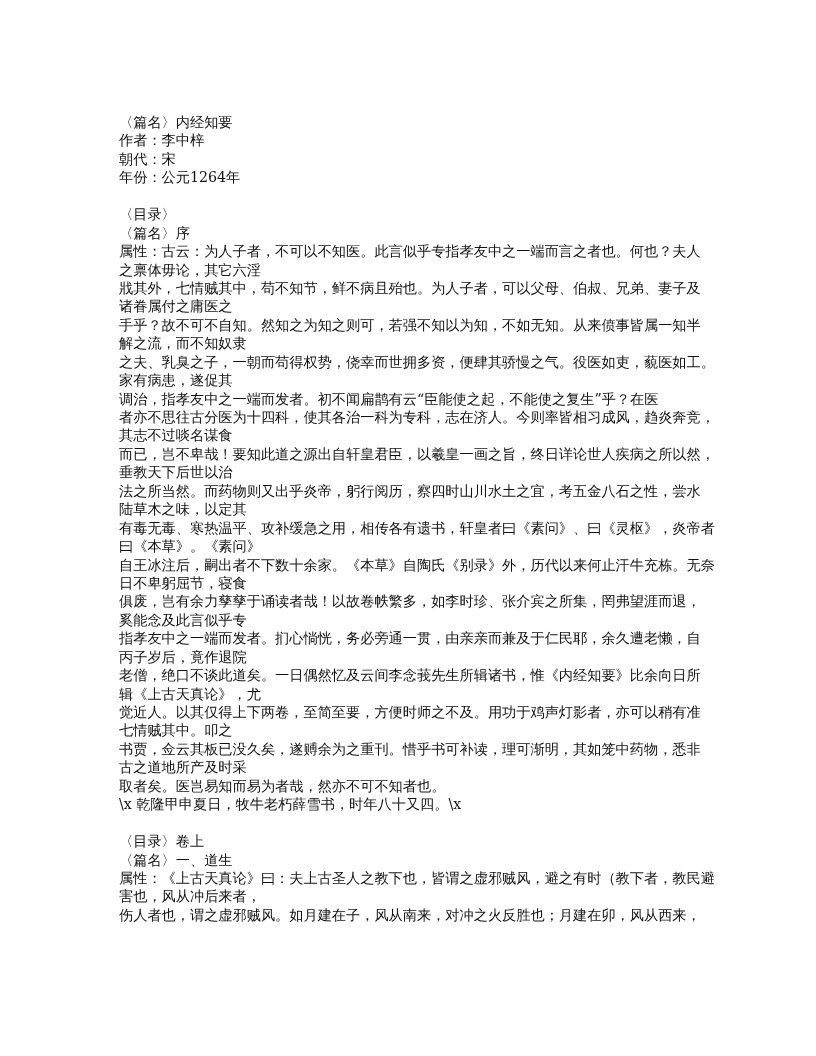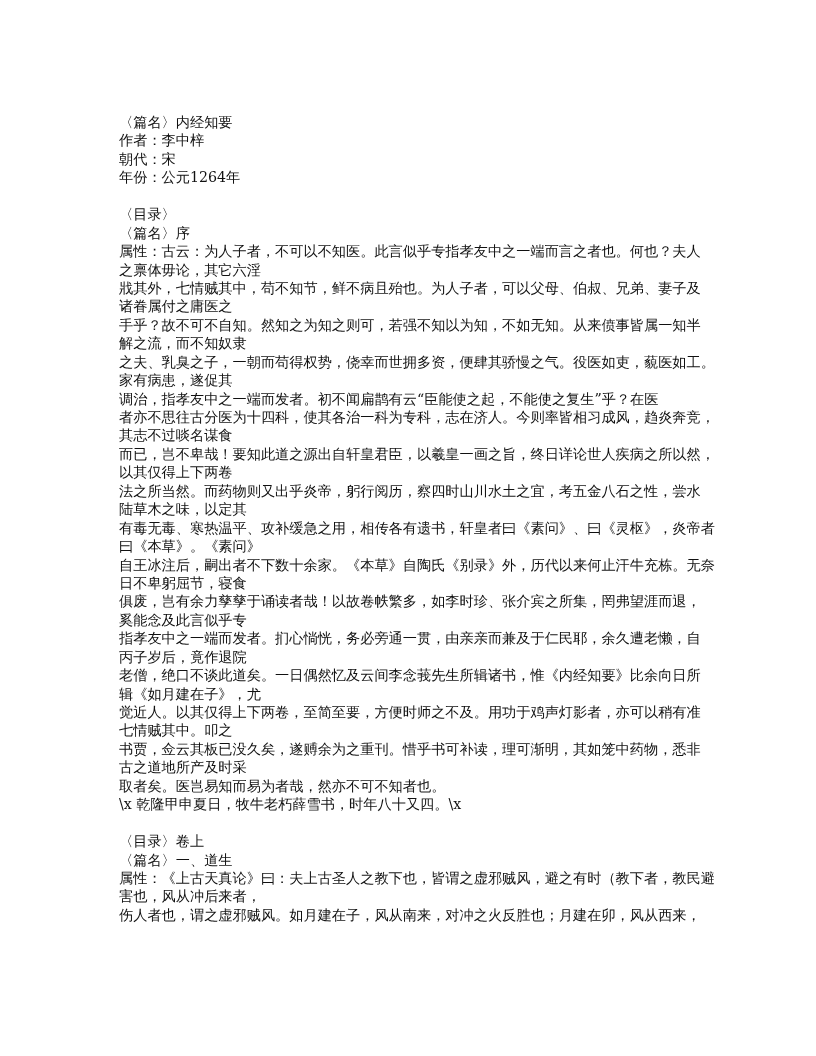--- a/index.html
+++ b/index.html
@@ -29,33 +29,33 @@
       <div class="line">戕其外，七情贼其中，苟不知节，鲜不病且殆也。为人子者，可以父母、伯叔、兄弟、妻子及</div>
       <div class="line">诸眷属付之庸医之</div>
       <div class="line">手乎？故不可不自知。然知之为知之则可，若强不知以为知，不如无知。从来偾事皆属一知半</div>
       <div class="line">解之流，而不知奴隶</div>
       <div class="line">之夫、乳臭之子，一朝而苟得权势，侥幸而世拥多资，便肆其骄慢之气。役医如吏，藐医如工。</div>
       <div class="line">家有病患，遂促其</div>
       <div class="line">调治，指孝友中之一端而发者。初不闻扁鹊有云“臣能使之起，不能使之复生”乎？在医</div>
       <div class="line">者亦不思往古分医为十四科，使其各治一科为专科，志在济人。今则率皆相习成风，趋炎奔竞，</div>
       <div class="line">其志不过啖名谋食</div>
       <div class="line">而已，岂不卑哉！要知此道之源出自轩皇君臣，以羲皇一画之旨，终日详论世人疾病之所以然，</div>
-      <div class="line">以其仅得上下两卷</div>
+      <div class="line">垂教天下后世以治</div>
       <div class="line">法之所当然。而药物则又出乎炎帝，躬行阅历，察四时山川水土之宜，考五金八石之性，尝水</div>
       <div class="line">陆草木之味，以定其</div>
       <div class="line">有毒无毒、寒热温平、攻补缓急之用，相传各有遗书，轩皇者曰《素问》、曰《灵枢》，炎帝者</div>
       <div class="line">曰《本草》。《素问》</div>
       <div class="line">自王冰注后，嗣出者不下数十余家。《本草》自陶氏《别录》外，历代以来何止汗牛充栋。无奈</div>
       <div class="line">日不卑躬屈节，寝食</div>
       <div class="line">俱废，岂有余力孳孳于诵读者哉！以故卷帙繁多，如李时珍、张介宾之所集，罔弗望涯而退，</div>
       <div class="line">奚能念及此言似乎专</div>
       <div class="line">指孝友中之一端而发者。扪心惝恍，务必旁通一贯，由亲亲而兼及于仁民耶，余久遭老懒，自</div>
       <div class="line">丙子岁后，竟作退院</div>
       <div class="line">老僧，绝口不谈此道矣。一日偶然忆及云间李念莪先生所辑诸书，惟《内经知要》比余向日所</div>
-      <div class="line">辑《如月建在子》，尤</div>
+      <div class="line">辑《上古天真论》，尤</div>
       <div class="line">觉近人。以其仅得上下两卷，至简至要，方便时师之不及。用功于鸡声灯影者，亦可以稍有准</div>
       <div class="line">七情贼其中。叩之</div>
       <div class="line">书贾，佥云其板已没久矣，遂赙余为之重刊。惜乎书可补读，理可渐明，其如笼中药物，悉非</div>
       <div class="line">古之道地所产及时采</div>
       <div class="line">取者矣。医岂易知而易为者哉，然亦不可不知者也。</div>
       <div class="line">\x 乾隆甲申夏日，牧牛老朽薛雪书，时年八十又四。\x</div>
     </div>
   <div class="blank"></div>
   <div class="line">〈目录〉卷上</div>
   <div class="line">〈篇名〉一、道生</div>

